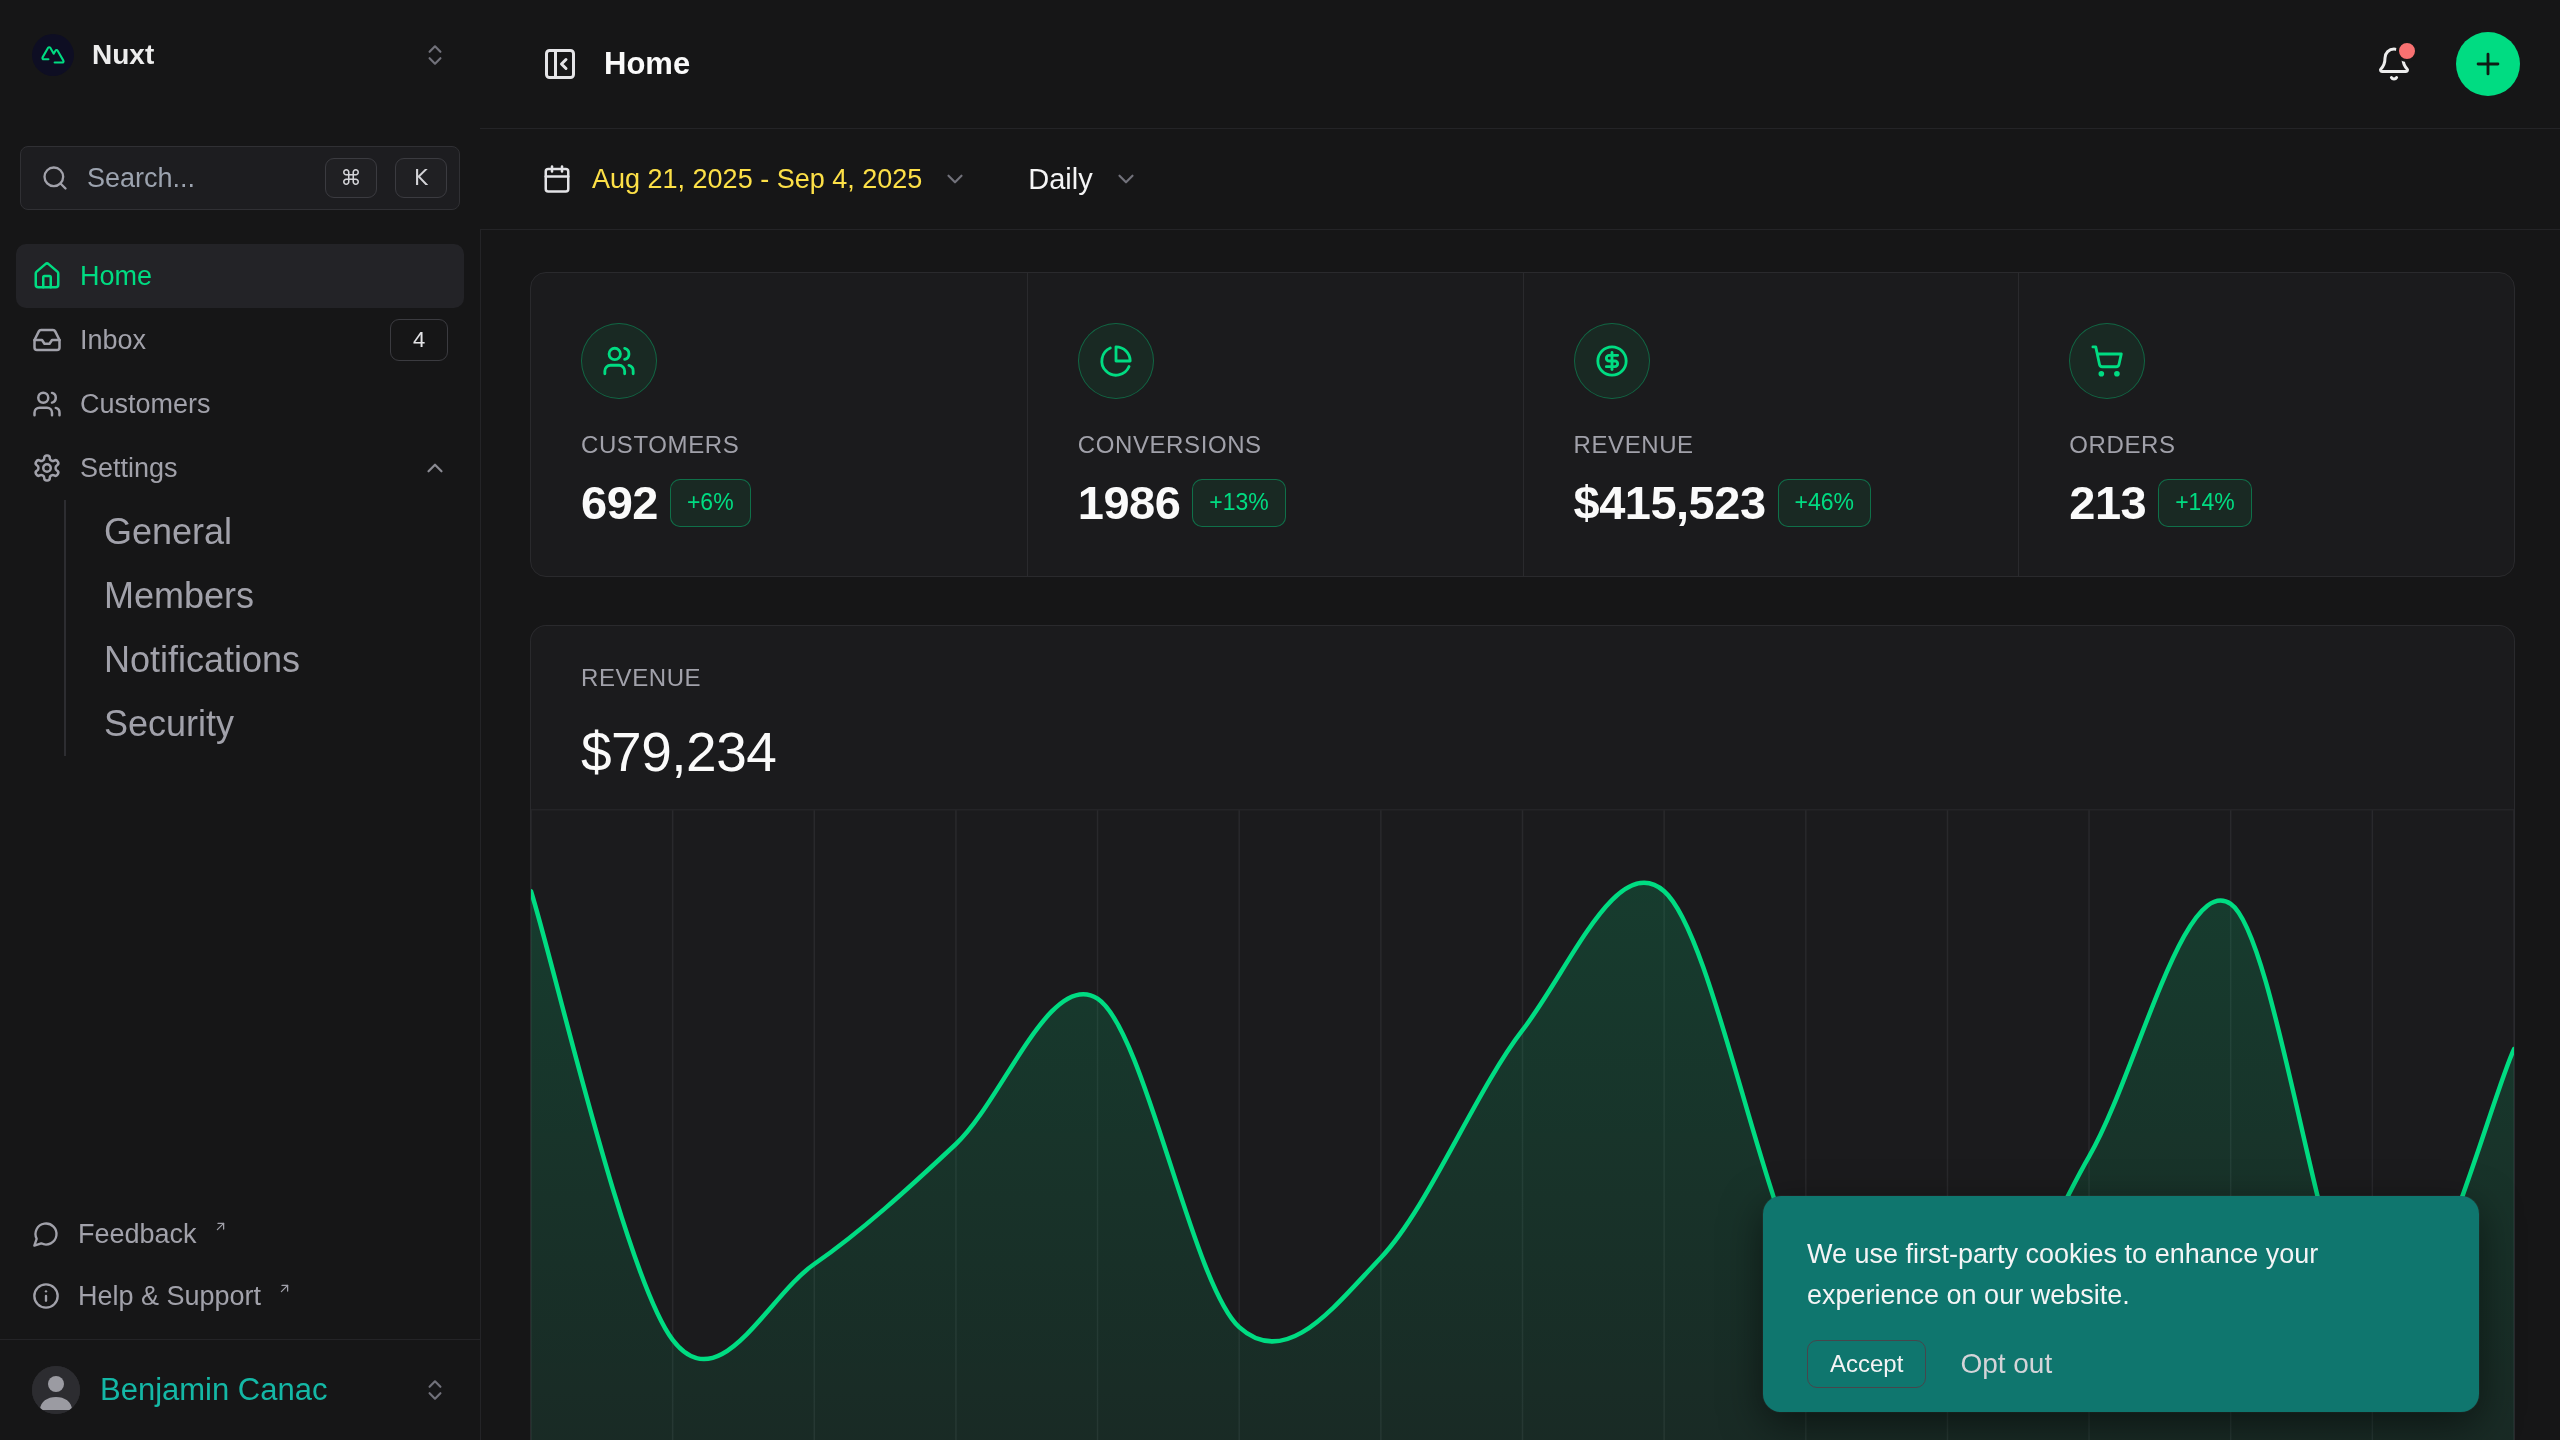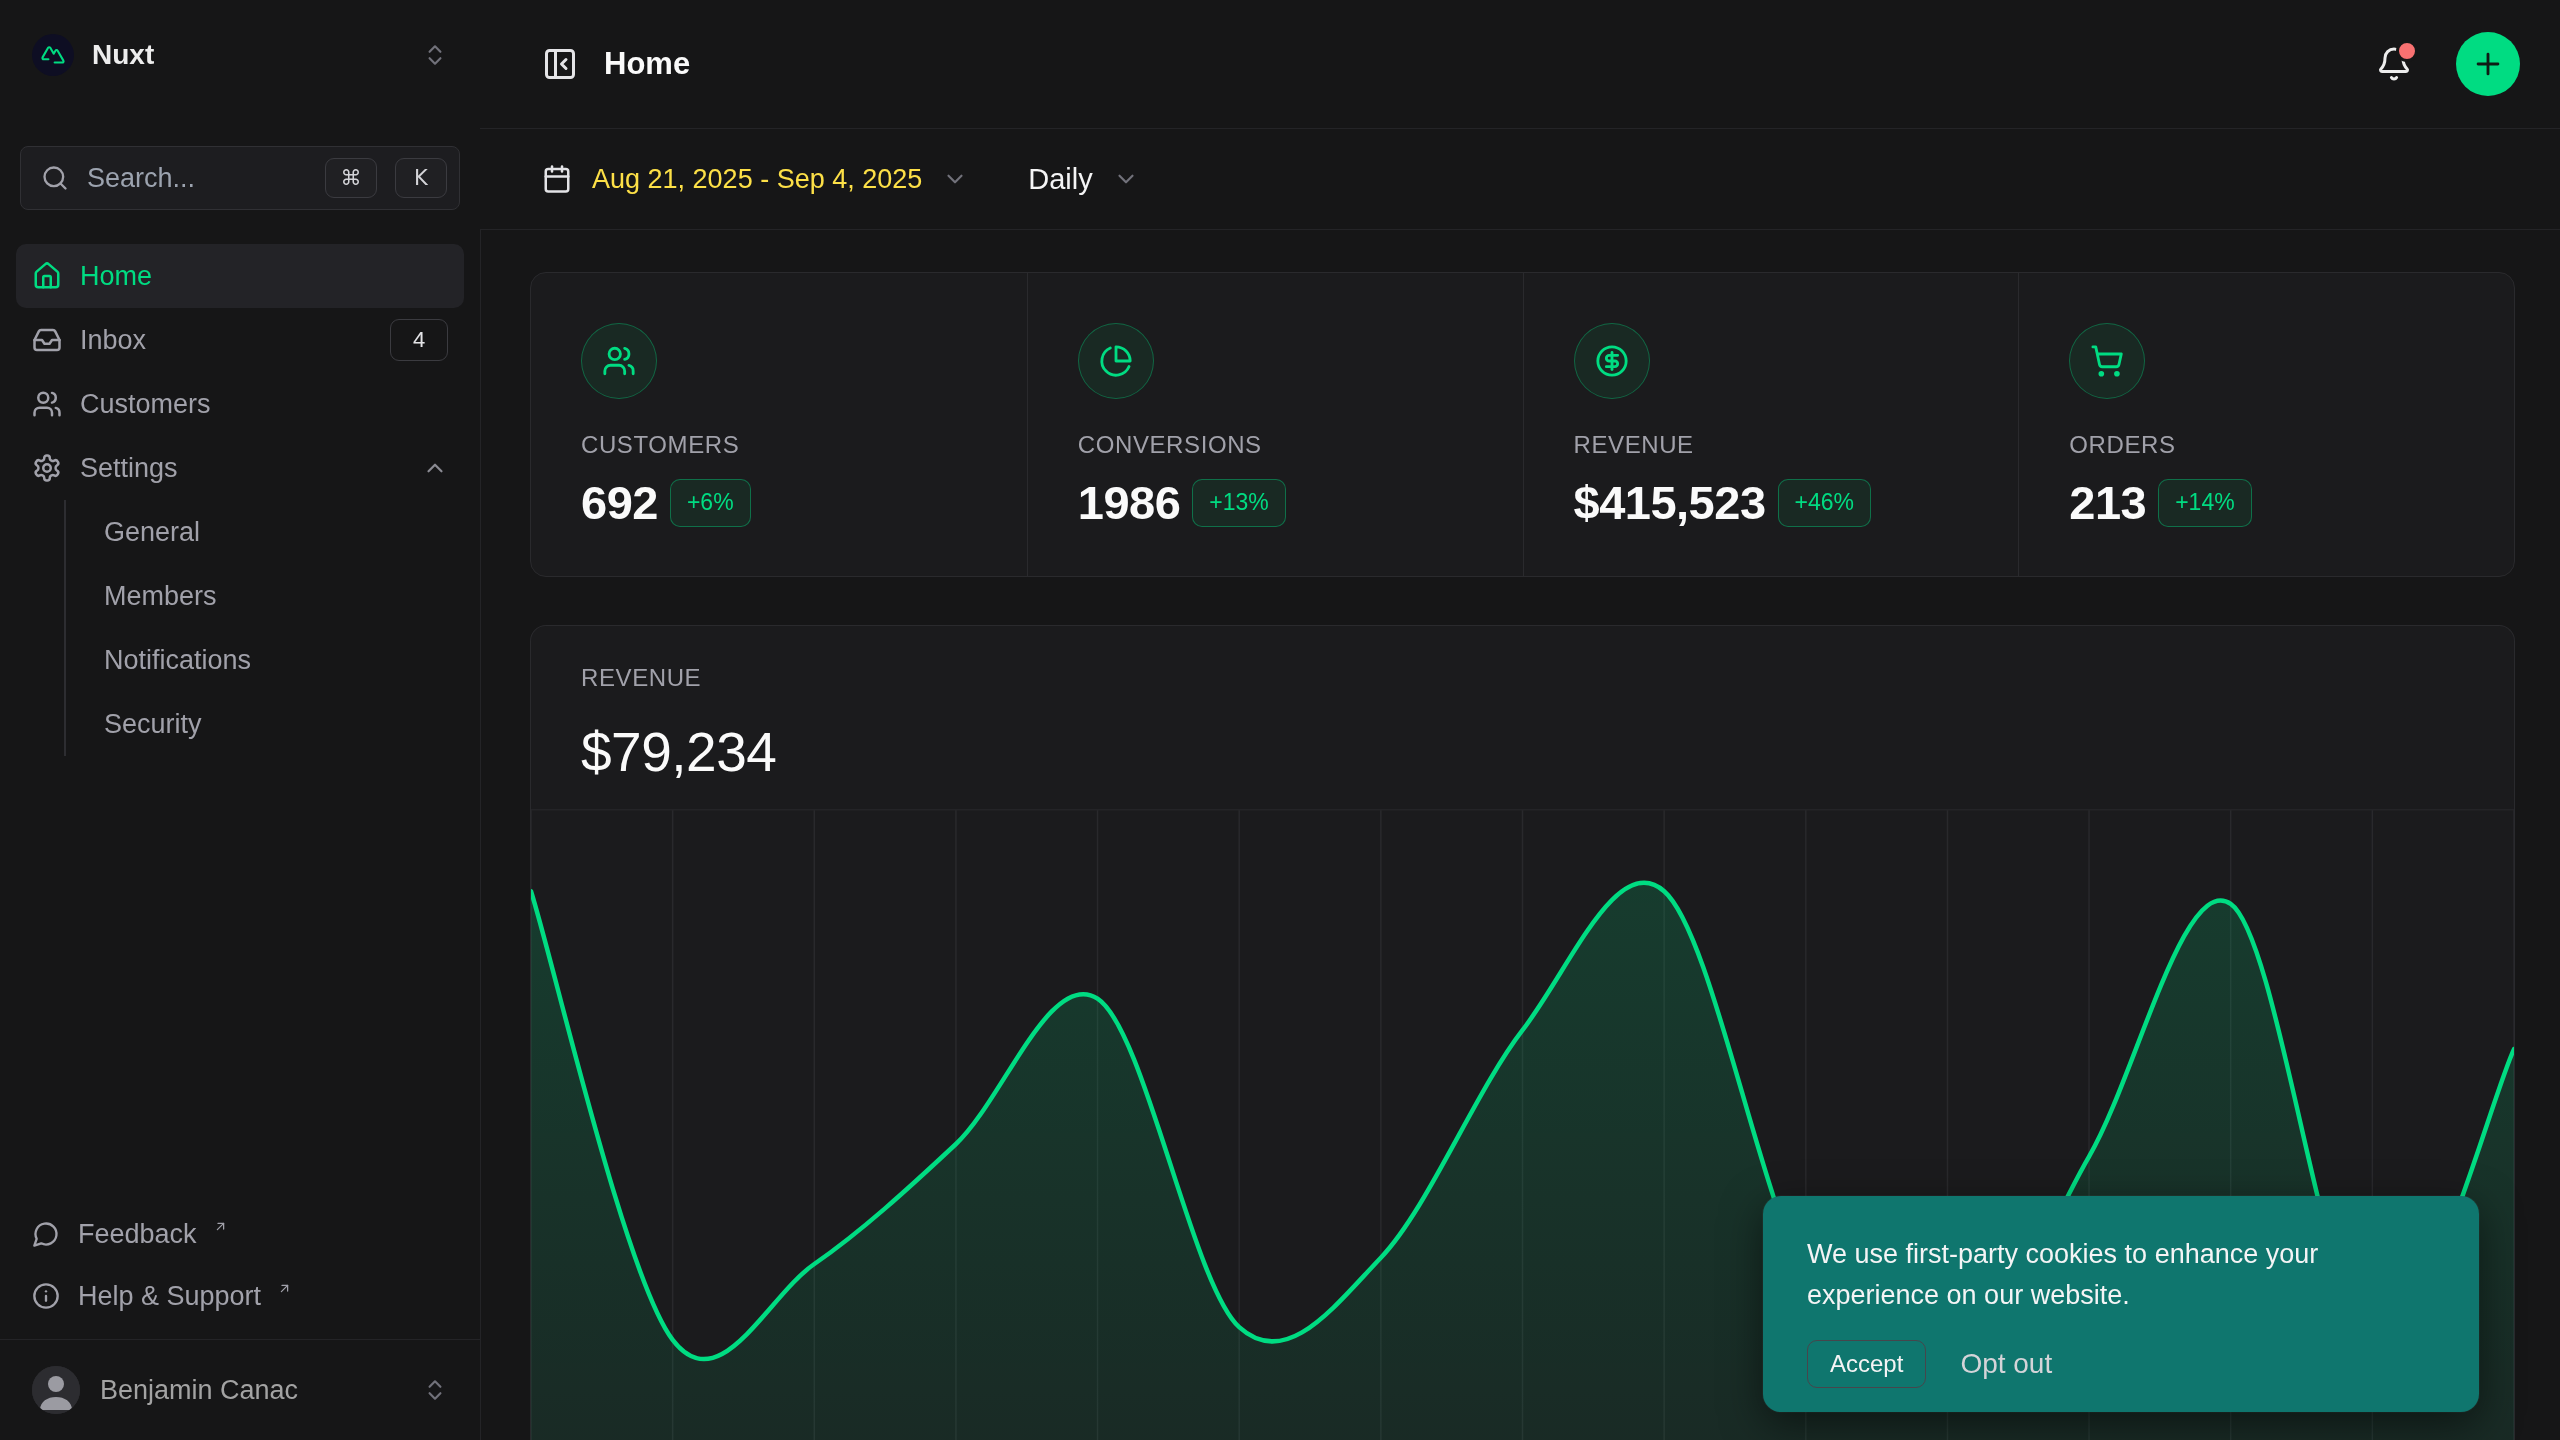--- a/index.html
+++ b/index.html
@@ -25,28 +25,28 @@
     font-size:21px;color:#d4d4d8;padding:0 6px;background:#202023;font-family:"DejaVu Sans",sans-serif;}
   .sb-nav{margin:34px 16px 0;}
   .nav-item{height:64px;border-radius:10px;display:flex;align-items:center;gap:18px;padding:0 16px;
     color:#a1a1aa;font-size:27px;cursor:pointer;}
   .nav-item .lbl{flex:1;}
   .nav-item.active{background:#232327;color:#00dc82;}
   .count-badge{min-width:40px;height:40px;border:1px solid #3b3b40;border-radius:9px;display:flex;align-items:center;
     justify-content:center;font-size:22px;color:#e4e4e7;padding:0 8px;}
   .nav-caret{color:#8b8b93;}
   .sb-sub{margin-left:48px;border-left:2px solid #2d2d31;padding-left:38px;}
-  .sub-item{height:64px;display:flex;align-items:center;font-size:27px;color:#a1a1aa;cursor:pointer;}
+  .sub-item{height:64px;display:flex;align-items:center;font-size:36px;color:#a1a1aa;cursor:pointer;}
   .sb-footer{margin-top:auto;padding:0 32px 12px;}
   .foot-link{height:62px;display:flex;align-items:flex-center;align-items:center;gap:18px;color:#a1a1aa;font-size:27px;cursor:pointer;}
   .ext{position:relative;top:-8px;left:-2px;color:#a1a1aa;}
   .sb-user-wrap{border-top:1px solid #242427;}
   .sb-user{height:100px;display:flex;align-items:center;gap:20px;padding:0 32px;cursor:pointer;}
   .avatar{width:48px;height:48px;border-radius:50%;background:#2c2c30;overflow:hidden;flex:none;}
-  .user-name{font-size:27px;font-weight:500;color:#a3a3a3;flex:1;}
+  .user-name{font-size:31px;font-weight:500;color:#14b8a6;flex:1;}
 
   
   .header{position:absolute;left:480px;right:0;top:0;height:128px;border-bottom:1px solid #242427;
     display:flex;align-items:center;padding:0 40px 0 62px;background:#161617;}
   .panel-btn{color:#e4e4e7;cursor:pointer;display:flex;}
   .page-title{font-size:31px;font-weight:700;color:#fafafa;margin-left:26px;}
   .header-right{margin-left:auto;display:flex;align-items:center;gap:38px;}
   .bell-btn{position:relative;color:#ededed;cursor:pointer;display:flex;padding:6px;}
   .bell-dot{position:absolute;top:0;right:0;width:16px;height:16px;border-radius:50%;background:#f87171;border:3px solid #161617;}
   .add-btn{width:64px;height:64px;border-radius:50%;background:#00dc82;display:flex;align-items:center;justify-content:center;

